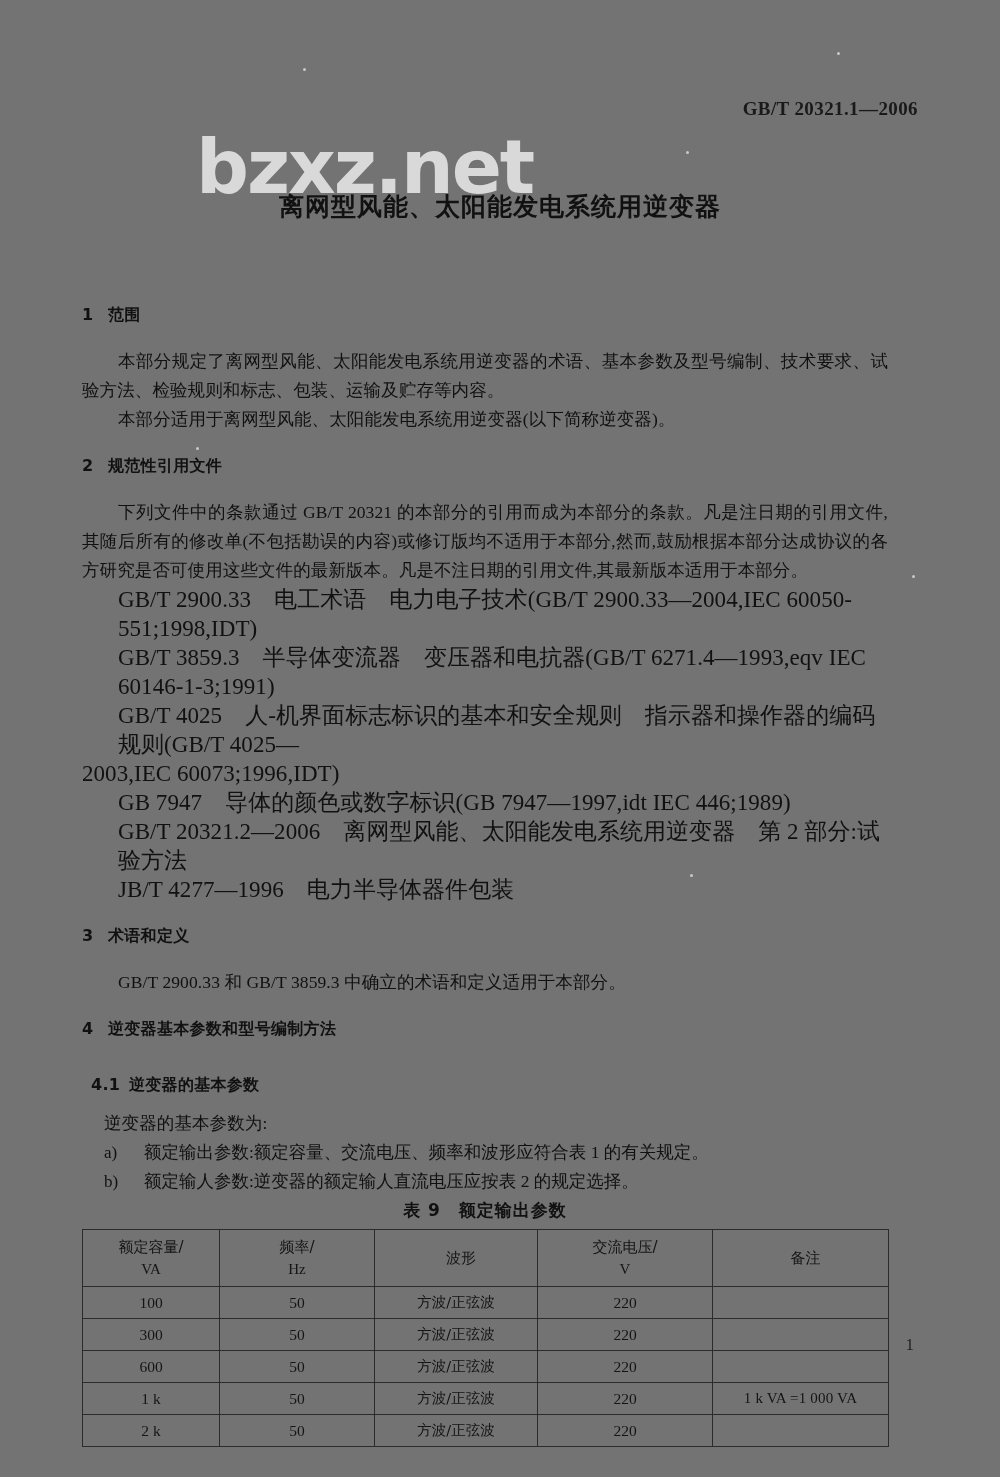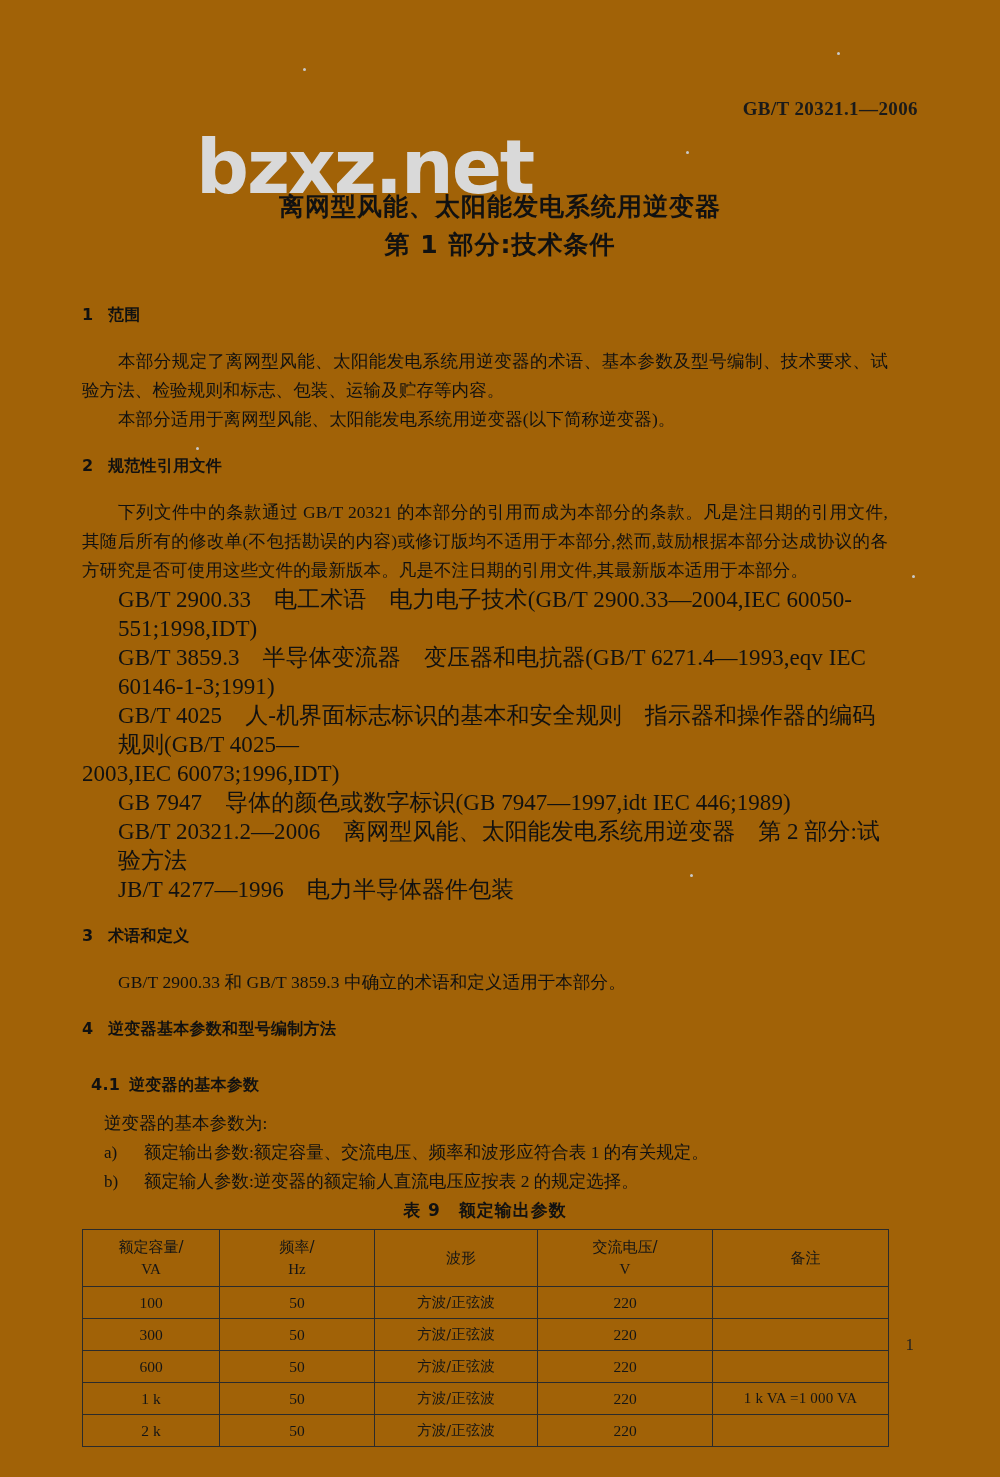--- a/index.html
+++ b/index.html
@@ -8,21 +8,21 @@
     background: #ffffff;
   }
   body {
     font-family: "Liberation Serif", "DejaVu Serif", serif;
     color: #111111;
   }
   .page {
     position: relative;
     width: 1000px;
     height: 1477px;
-    background: #a16207;
+    background: #737373;
     overflow: hidden;
   }
 
   
   .std-header {
     position: absolute;
     top: 98px;
     right: 82px;
     font-family: "Liberation Serif", "DejaVu Serif", serif;
     font-weight: bold;
@@ -224,21 +224,20 @@
   <div class="speck" style="left:912px; top:575px; width:3px; height:3px;"></div>
   <div class="speck" style="left:690px; top:874px; width:3px; height:3px;"></div>
   <div class="speck" style="left:196px; top:447px; width:3px; height:3px;"></div>
 
   <div class="std-header">GB/T 20321.1—2006</div>
 
   <div class="watermark">bzxz.net</div>
 
   <div class="doc-title">
     <div class="line">离网型风能、太阳能发电系统用逆变器</div>
-    <div class="line">第 1 部分:技术条件</div>
   </div>
 
   <div class="content">
 
     <h2 class="sec">
       <span class="num">1</span><span>范围</span>
     </h2>
     <div class="gap-md"></div>
     <p class="para indent2">本部分规定了离网型风能、太阳能发电系统用逆变器的术语、基本参数及型号编制、技术要求、试验方法、检验规则和标志、包装、运输及贮存等内容。</p>
     <p class="para indent2">本部分适用于离网型风能、太阳能发电系统用逆变器(以下简称逆变器)。</p>

